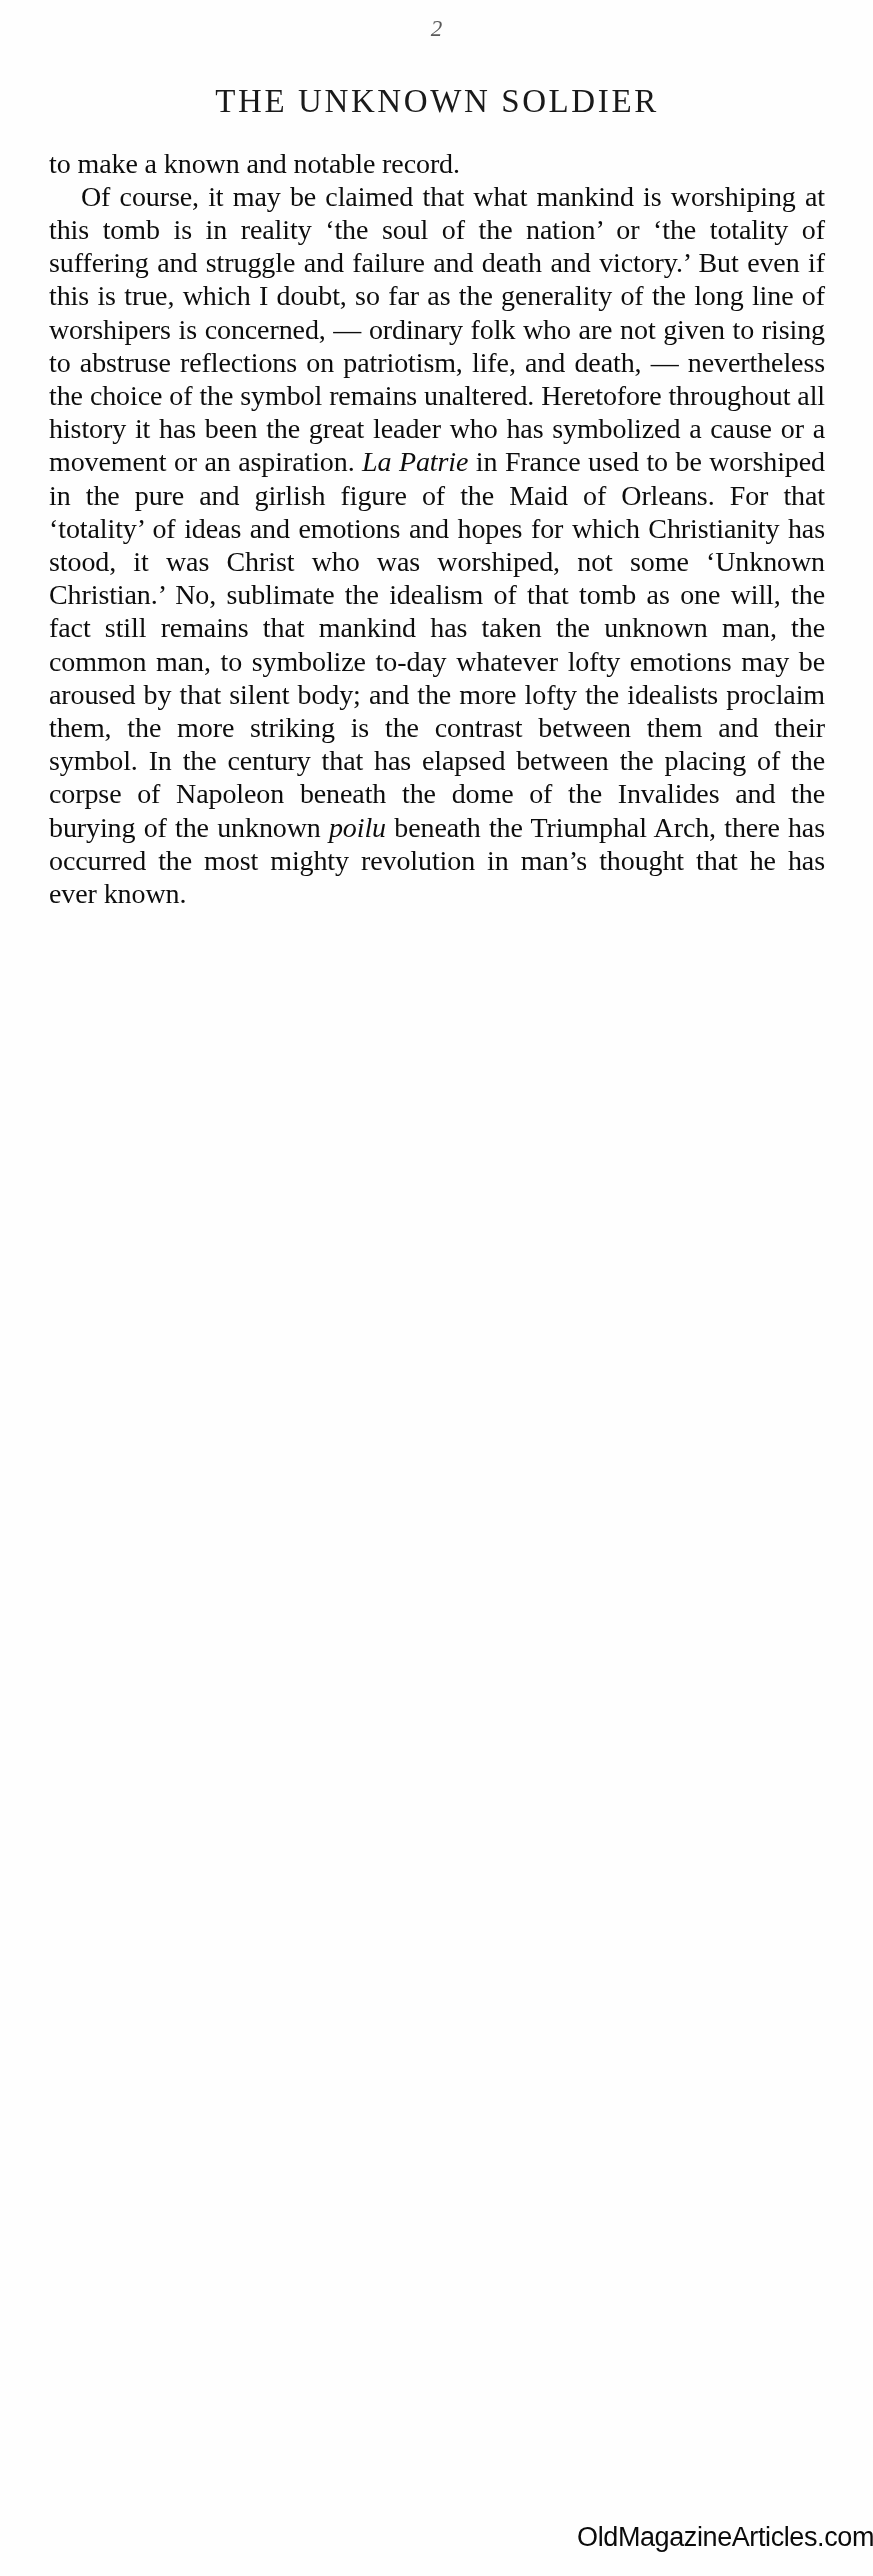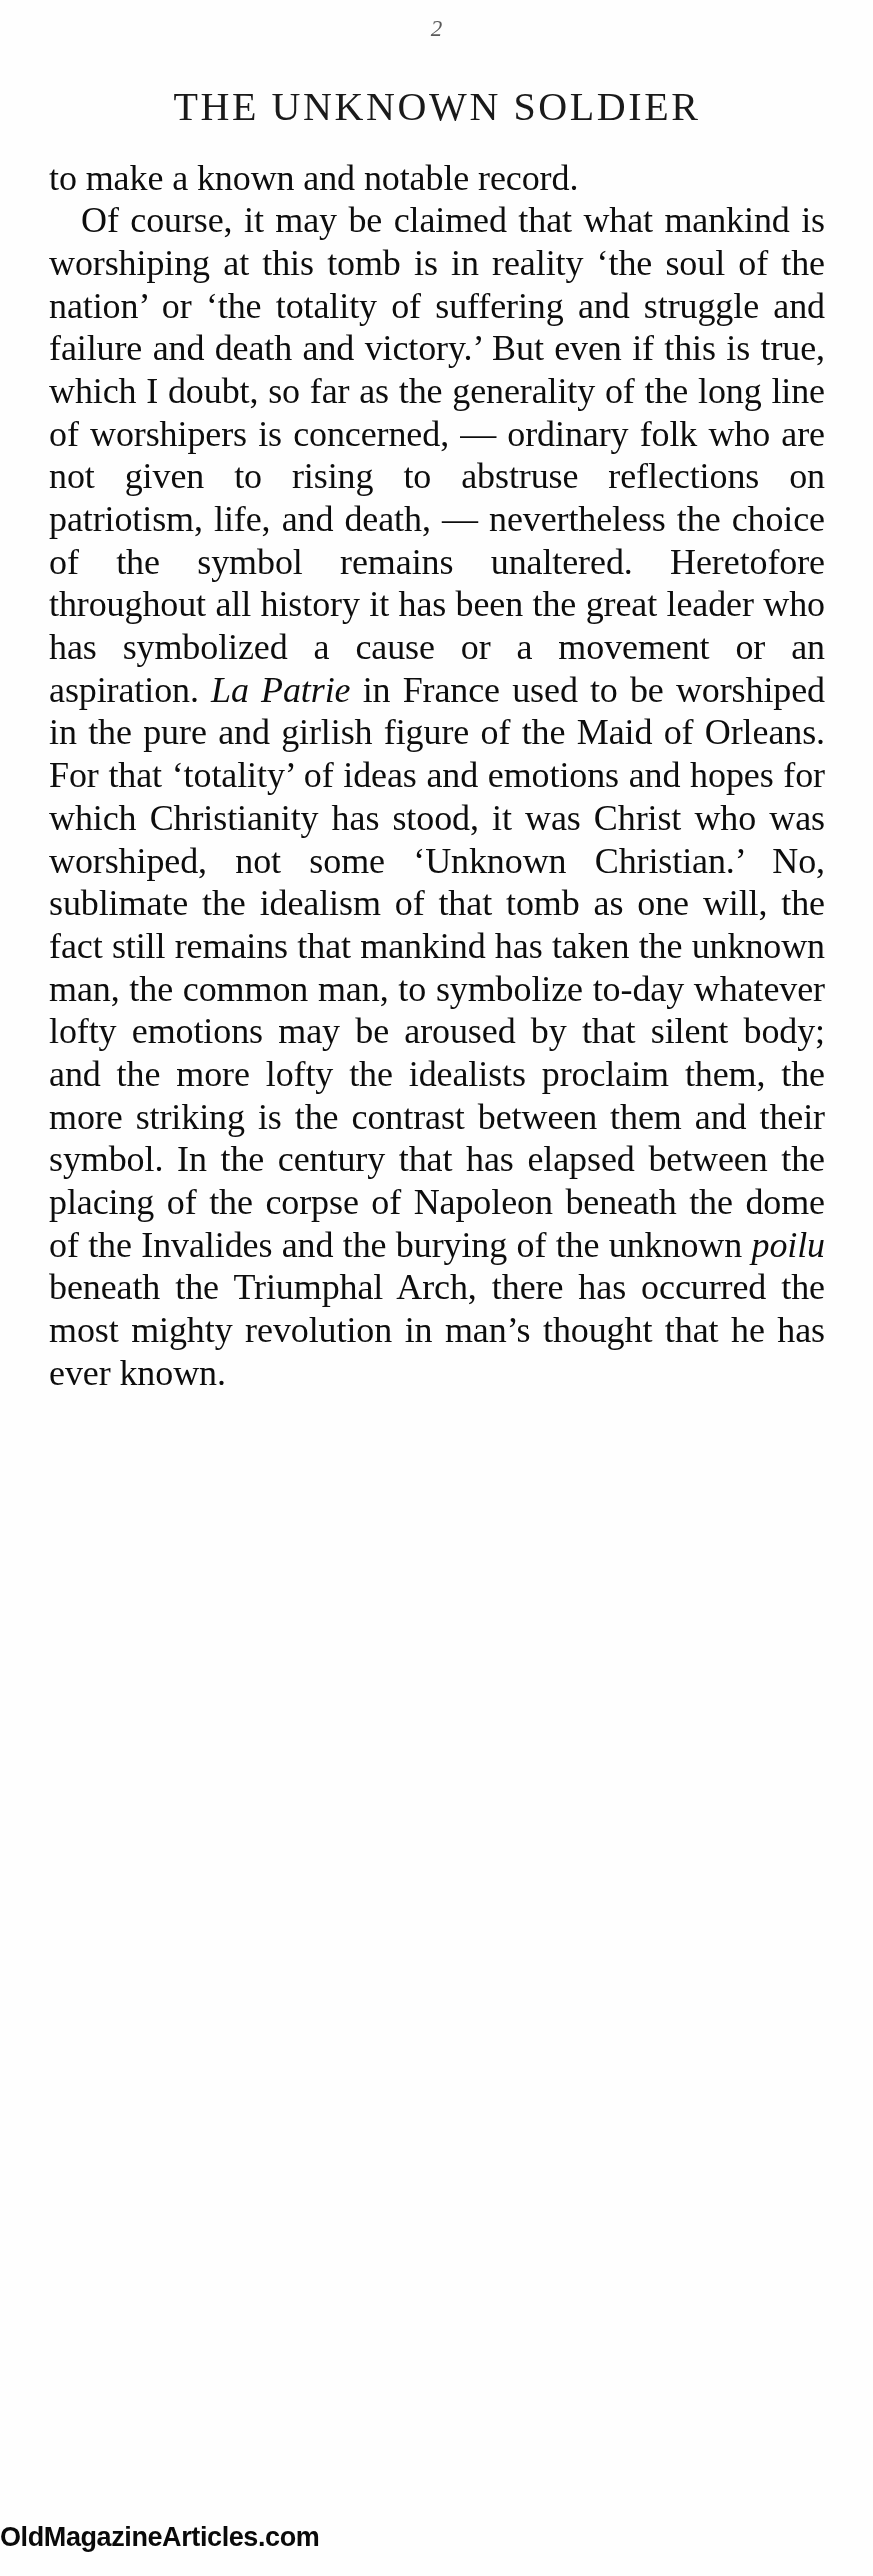--- a/index.html
+++ b/index.html
@@ -25,53 +25,53 @@
   .page-number {
     text-align: center;
     font-size: 23px;
     color: #5a5a5a;
     font-style: italic;
     padding-top: 16px;
     letter-spacing: 0.9px;
   }
   .running-head {
     text-align: center;
-    font-size: 40px;
+    font-size: 33px;
     letter-spacing: 2.6px;
     color: #1a1a1a;
     margin-top: 41px;
     margin-bottom: 26.5px;
     font-variant: small-caps;
     text-transform: uppercase;
   }
   .body-text {
-    font-size: 36px;
+    font-size: 28px;
     line-height: 1.186;
     text-align: justify;
     color: #0d0d0d;
     letter-spacing: -0.1px;
   }
   .body-text p {
     margin: 0;
     text-indent: 0;
   }
   .body-text p.indent {
     text-indent: 32px;
   }
   .body-text i {
     font-style: italic;
   }
   .footer {
     position: absolute;
     left: 0;
     right: 0;
     bottom: 23px;
-    text-align: left;
+    text-align: right;
     font-family: "Liberation Sans", sans-serif;
-    font-weight: bold;
+    font-weight: normal;
     font-size: 27px;
     color: #0a0a0a;
     letter-spacing: -0.4px;
   }
 </style>
 </head>
 <body>
 
 <div class="page">
 

